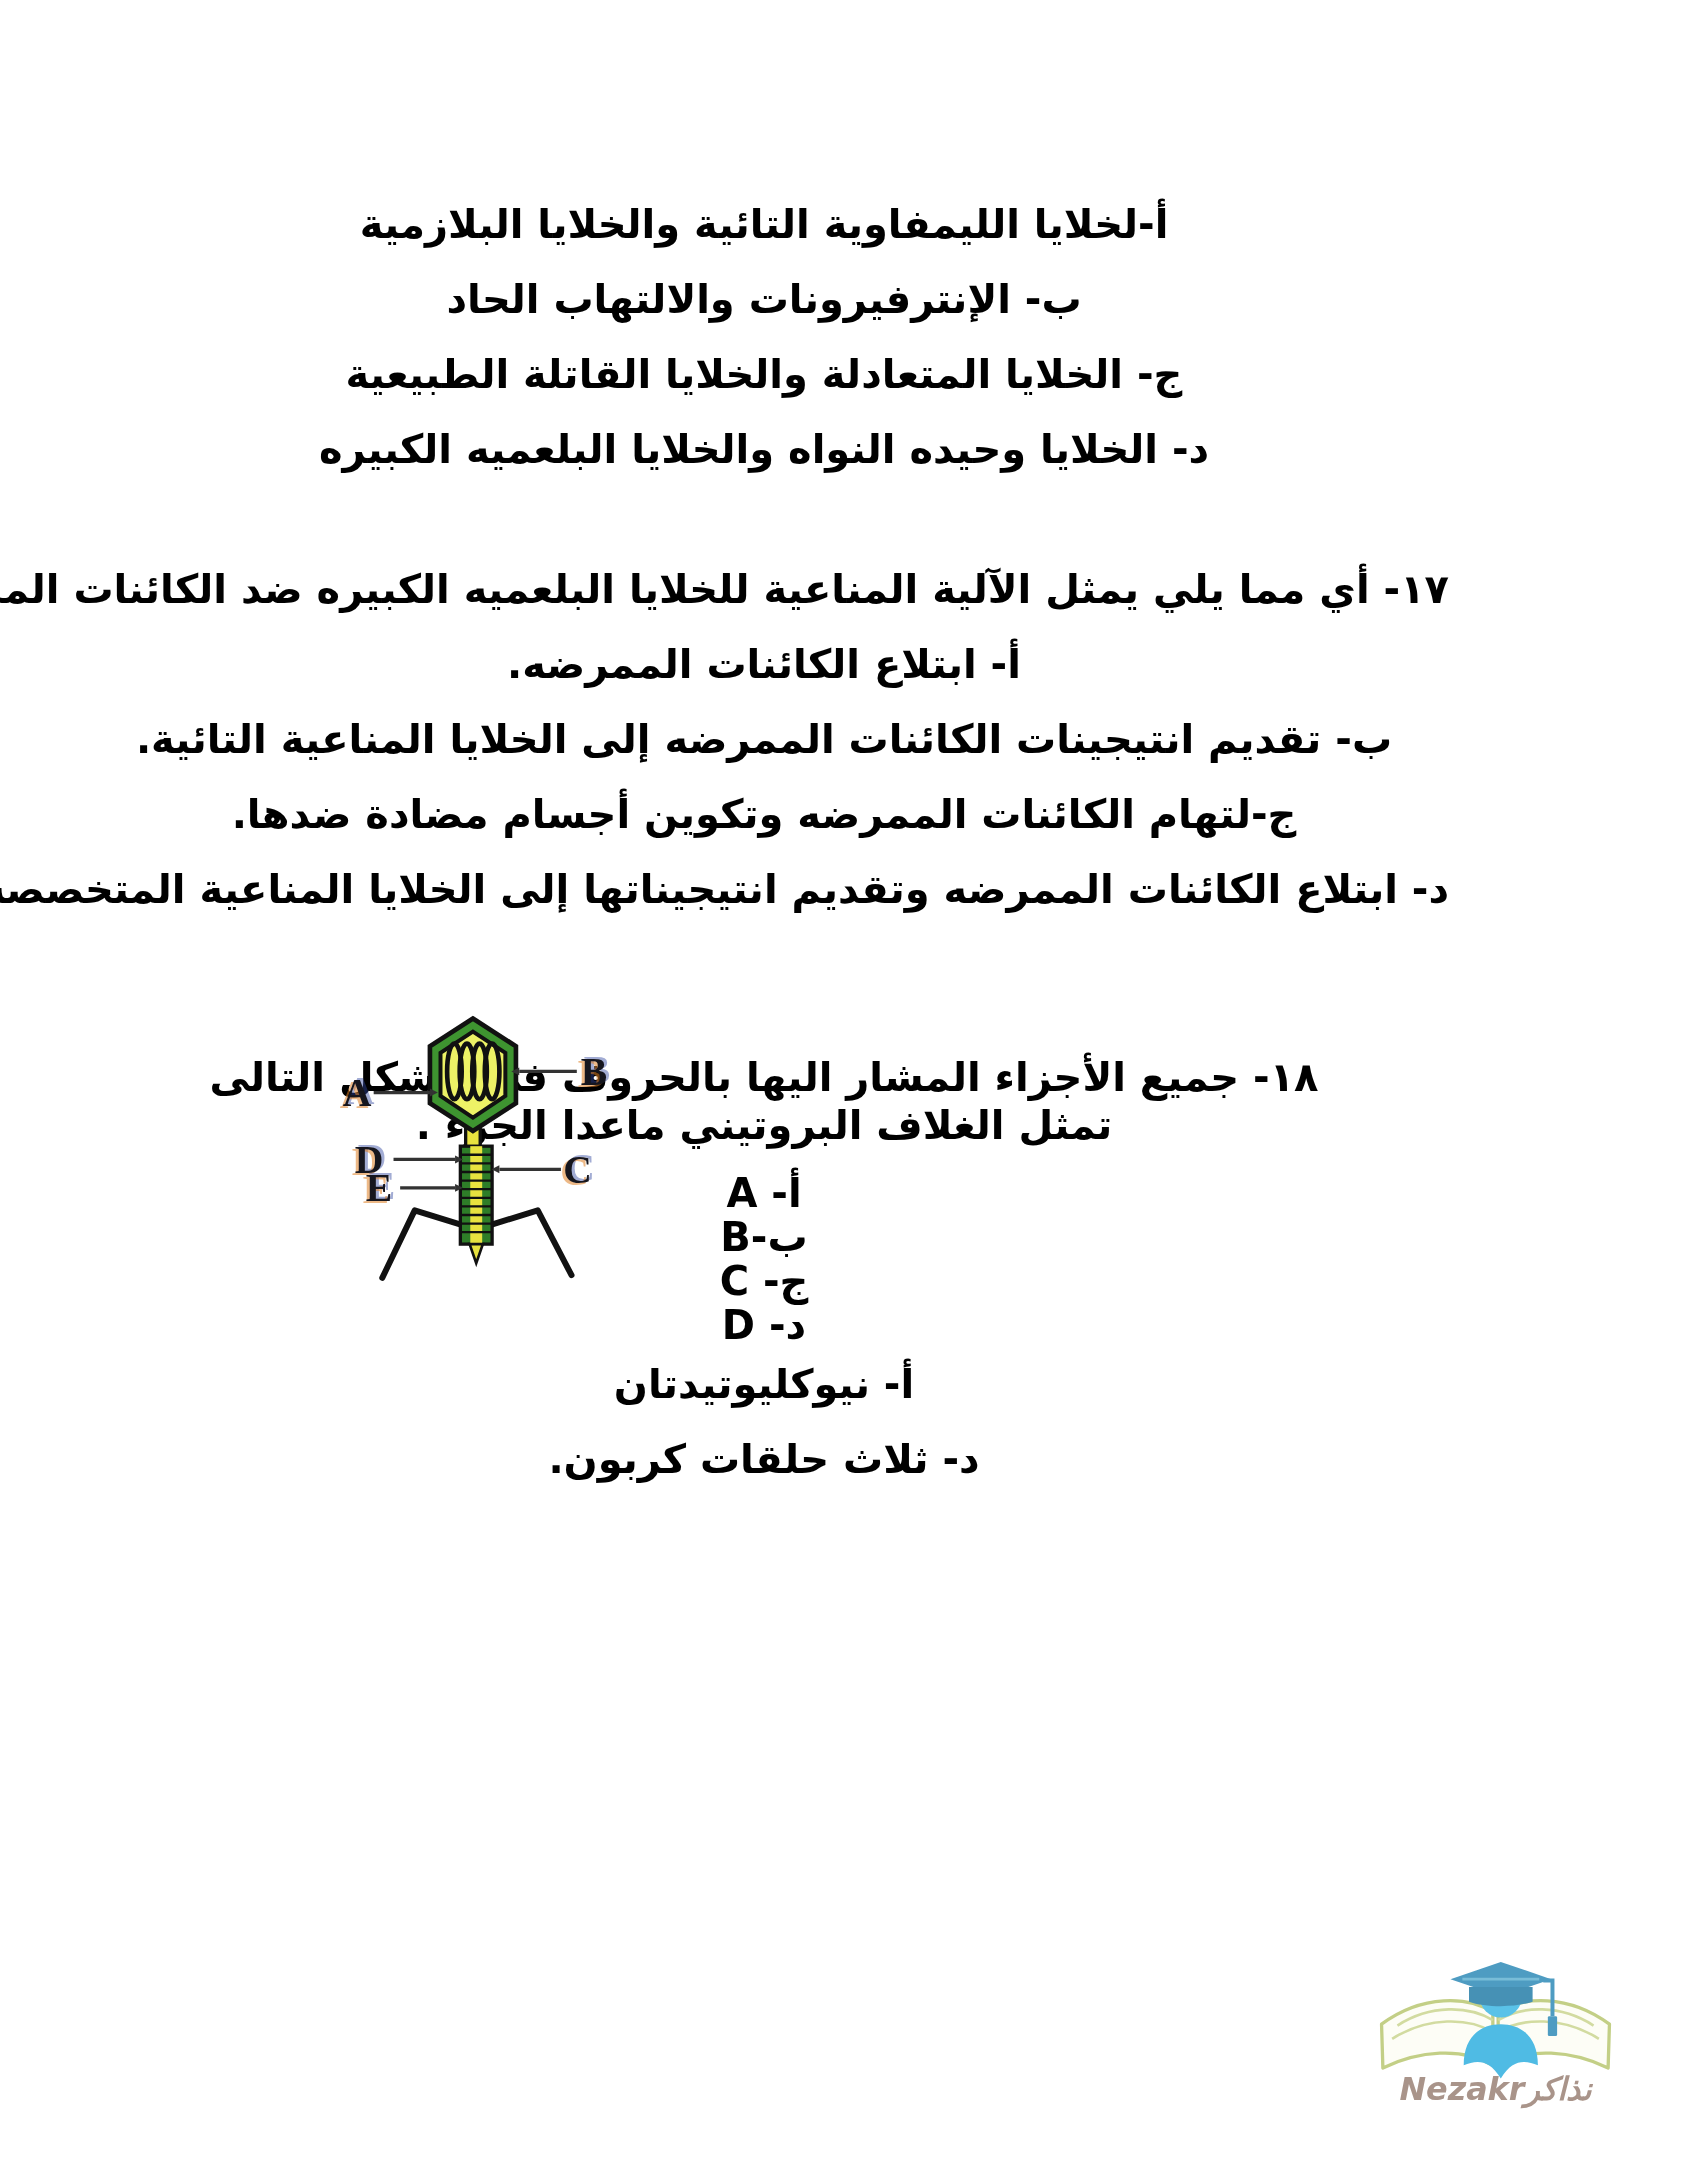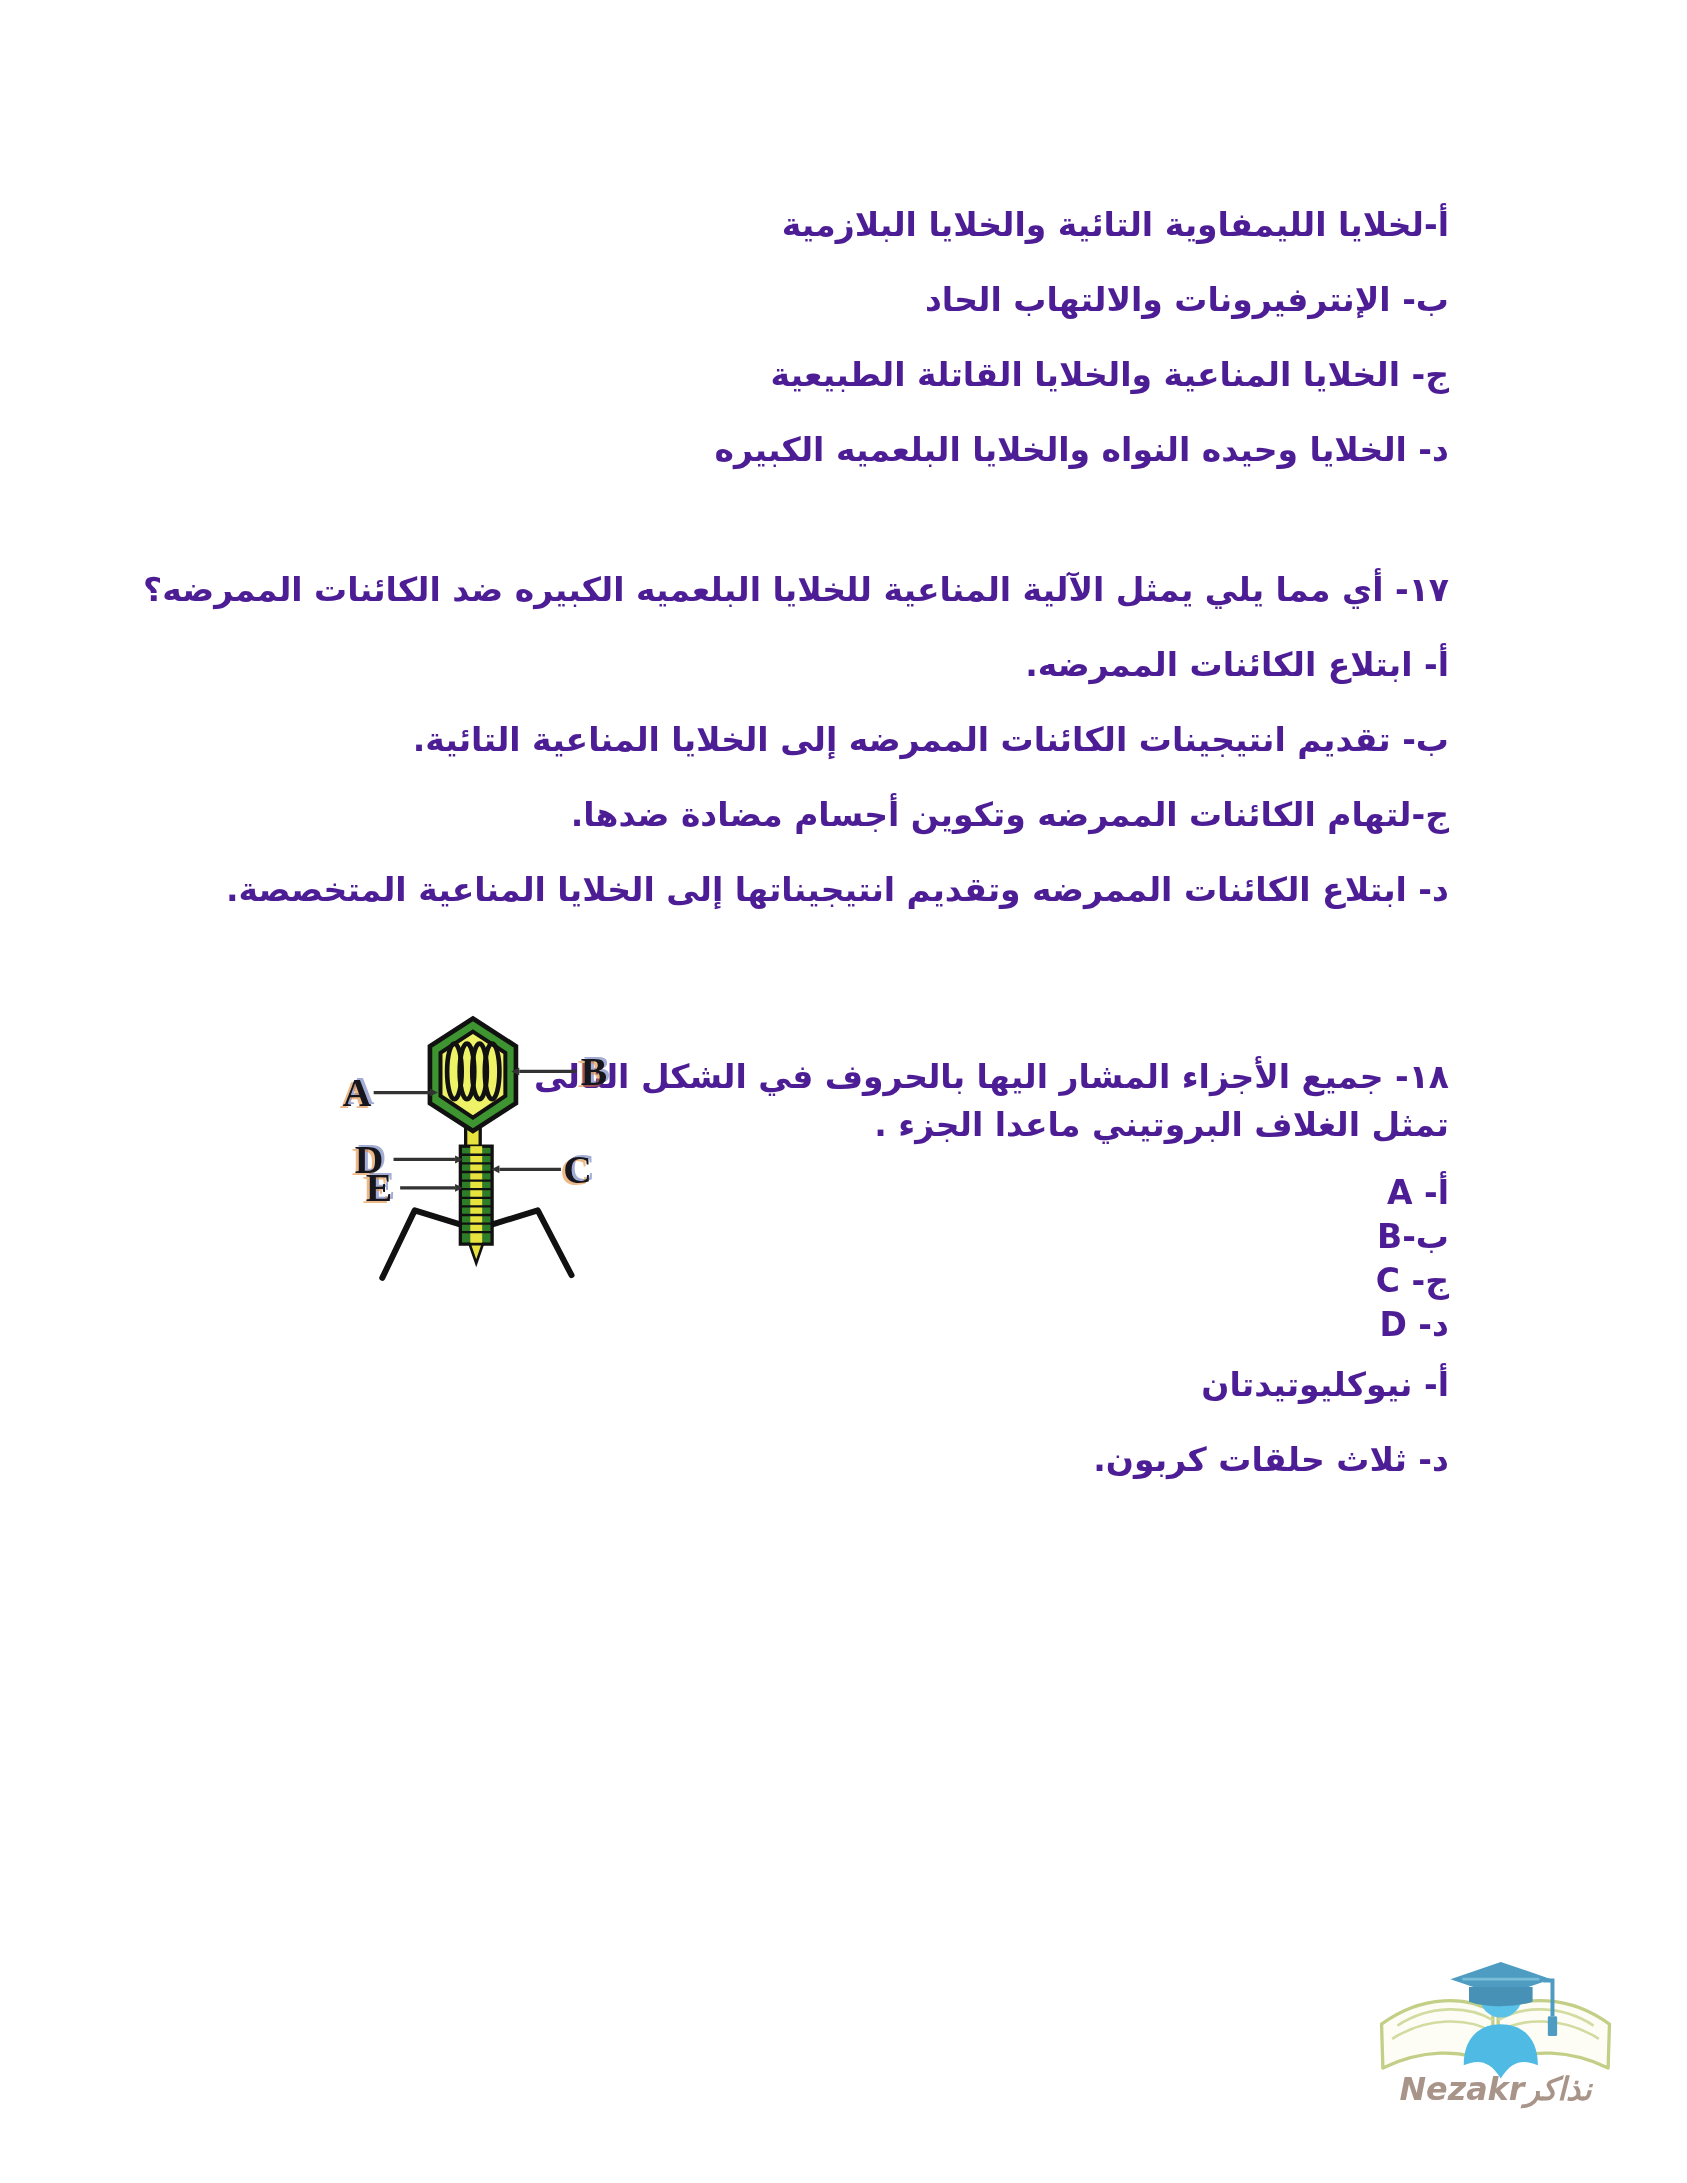--- a/index.html
+++ b/index.html
@@ -3,22 +3,22 @@
 <meta charset="utf-8">
 <style>
   html,body{margin:0;padding:0;}
   body{
     width:1687px;height:2183px;position:relative;overflow:hidden;
     background:#ffffff;
     font-family:"DejaVu Sans",sans-serif;
   }
   .content{
     position:absolute;top:187px;right:238px;left:79px;
-    direction:rtl;text-align:right;
-    color:#4c1d95;font-weight:bold;font-size:33px;
+    direction:rtl;text-align:center;
+    color:#000000;font-weight:bold;font-size:40px;
   }
   .line{line-height:75px;white-space:nowrap;}
   .q17-question{margin-top:65px;}
   .q18-line{line-height:48px;white-space:nowrap;}
   .q18-first{margin-top:126px;}
   .q18-opt{line-height:44px;white-space:nowrap;}
   .q18-opt-first{margin-top:22px;}
   .q19-question{margin-top:112px;}
   .phage-svg{position:absolute;left:304px;top:992px;}
   .phage-label{
@@ -32,21 +32,21 @@
     font-weight:bold;font-style:italic;font-size:48px;
   }
 </style>
 </head>
 <body>
 
 <div class="content">
 
   <div class="line">أ-لخلايا الليمفاوية التائية والخلايا البلازمية</div>
   <div class="line">ب- الإنترفيرونات والالتهاب الحاد</div>
-  <div class="line">ج- الخلايا المناعية والخلايا القاتلة الطبيعية</div>
+  <div class="line">ج- الخلايا المتعادلة والخلايا القاتلة الطبيعية</div>
   <div class="line">د- الخلايا وحيده النواه والخلايا البلعميه الكبيره</div>
 
   <div class="line q17-question">١٧- أي مما يلي يمثل الآلية المناعية للخلايا البلعميه الكبيره ضد الكائنات الممرضه؟</div>
   <div class="line">أ- ابتلاع الكائنات الممرضه.</div>
   <div class="line">ب- تقديم انتيجينات الكائنات الممرضه إلى الخلايا المناعية التائية.</div>
   <div class="line">ج-لتهام الكائنات الممرضه وتكوين أجسام مضادة ضدها.</div>
   <div class="line">د- ابتلاع الكائنات الممرضه وتقديم انتيجيناتها إلى الخلايا المناعية المتخصصة.</div>
 
   <div class="q18-line q18-first">١٨- جميع الأجزاء المشار اليها بالحروف في الشكل التالى</div>
   <div class="q18-line">تمثل الغلاف البروتيني ماعدا الجزء .</div>

